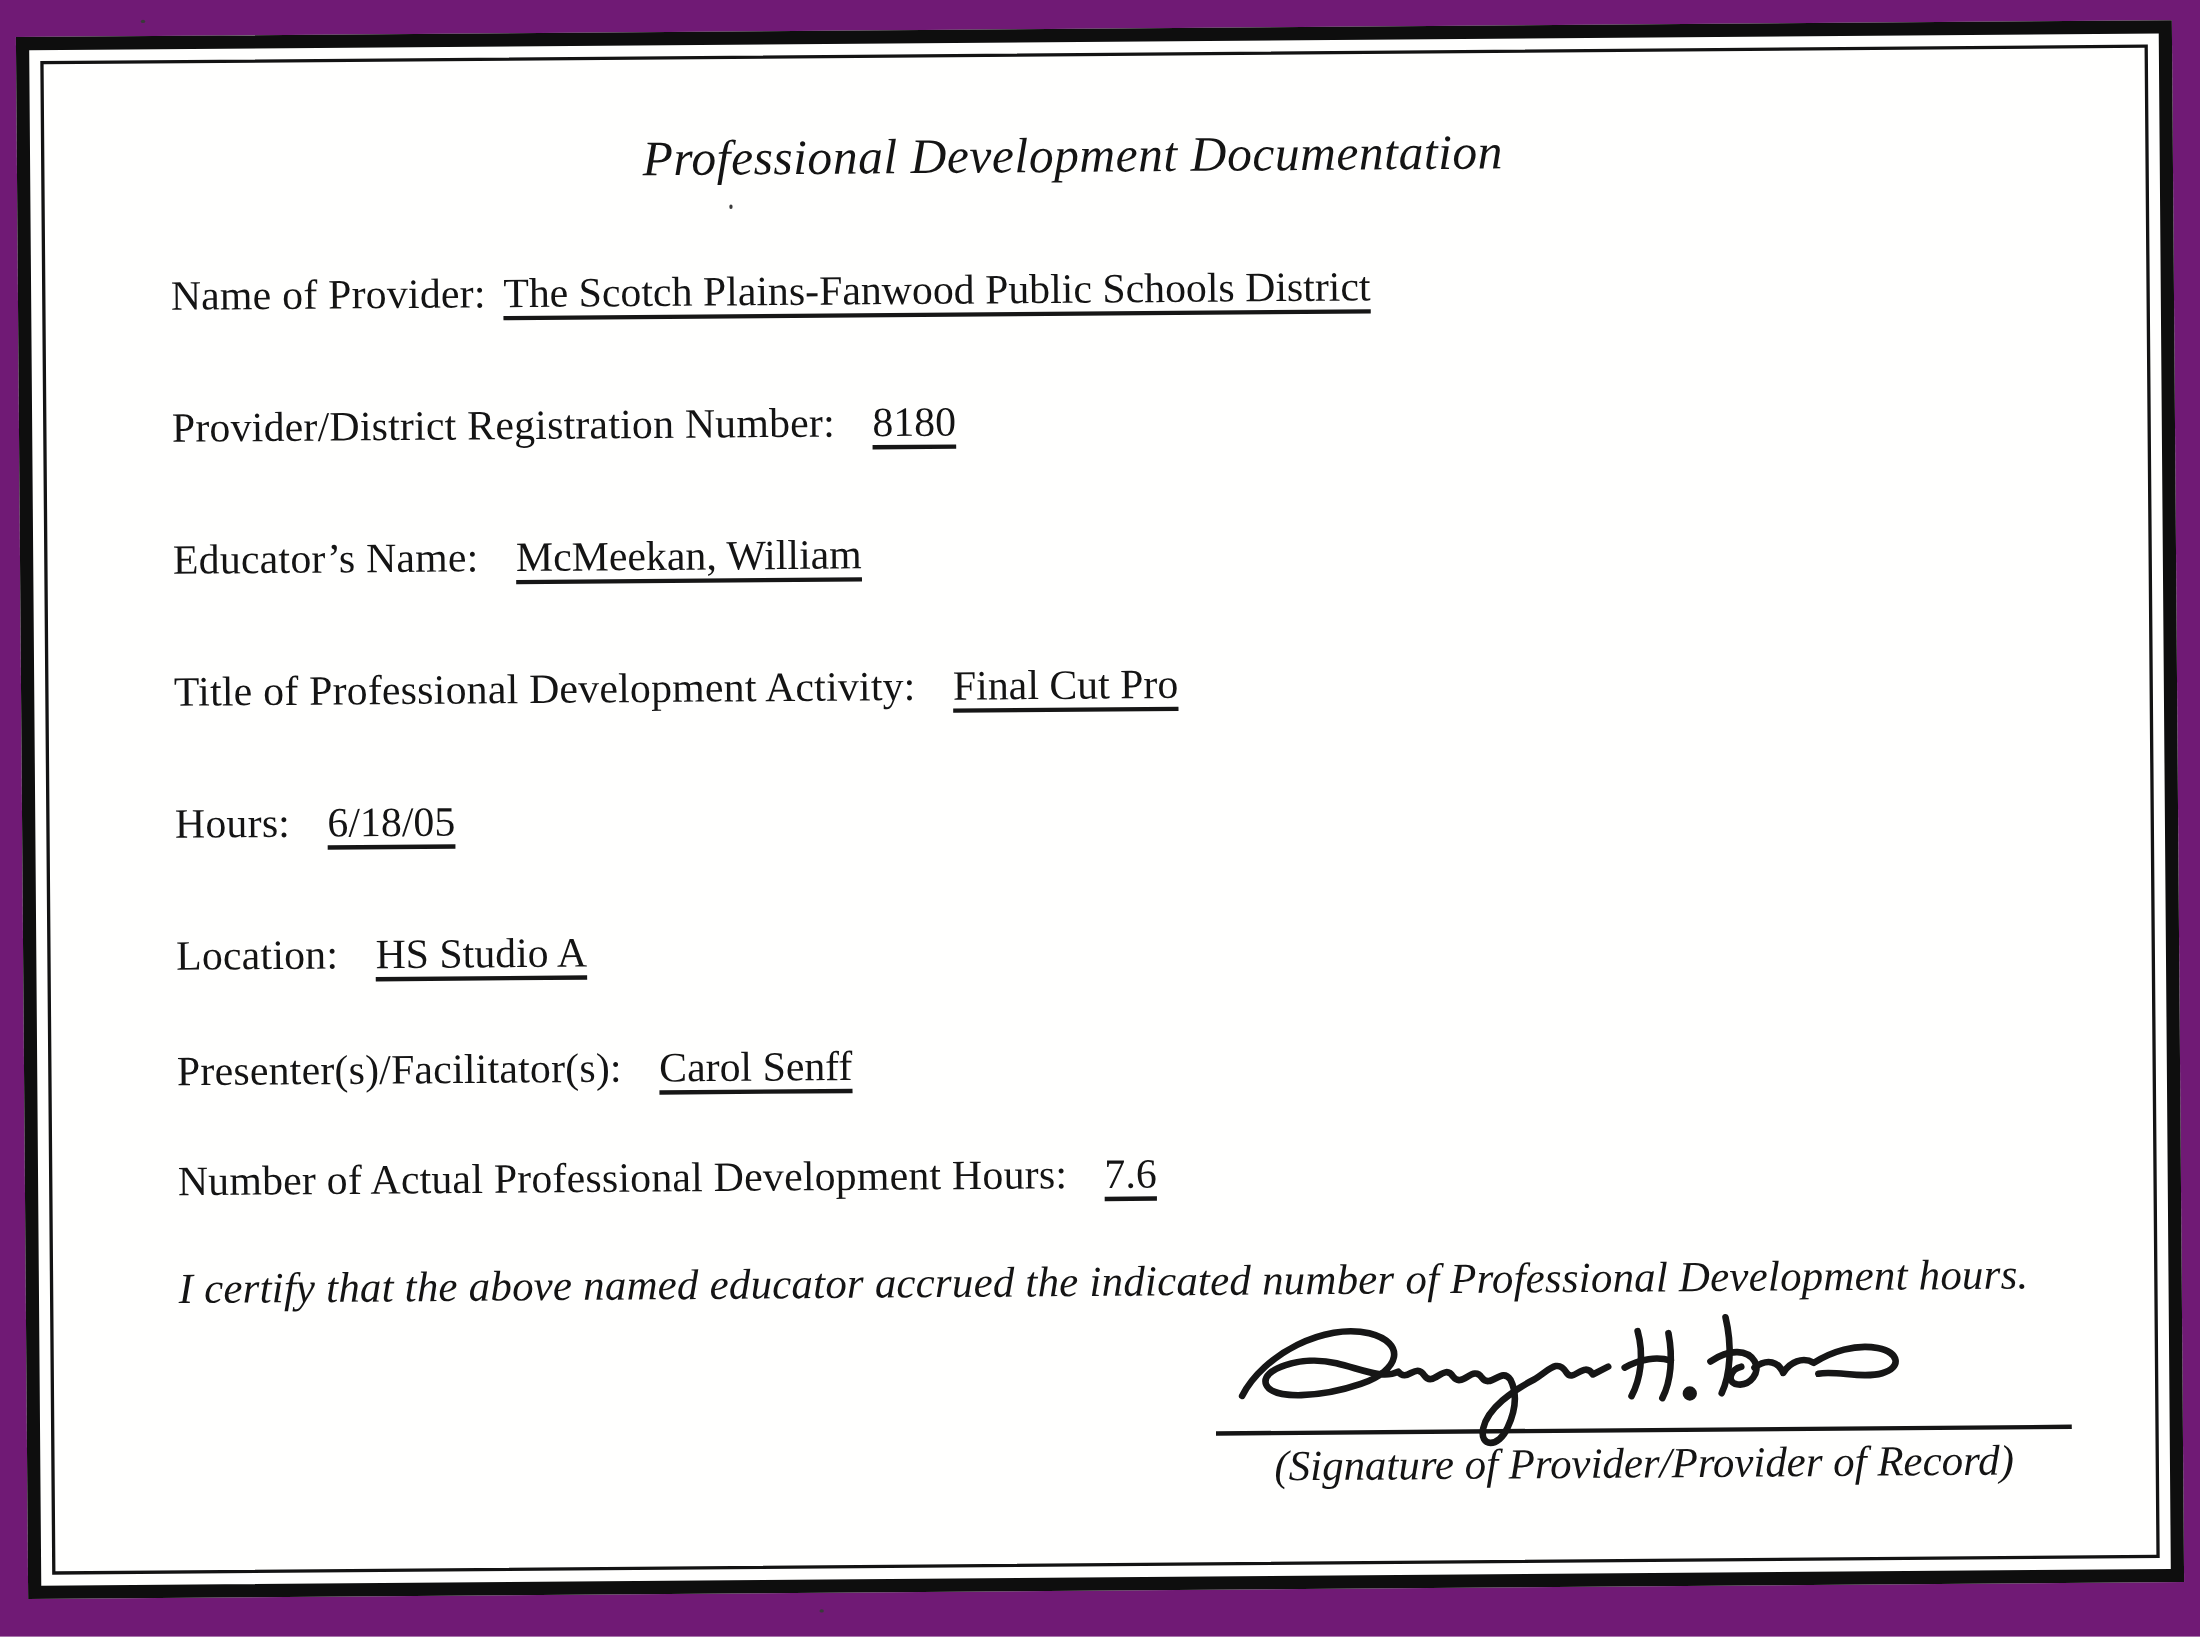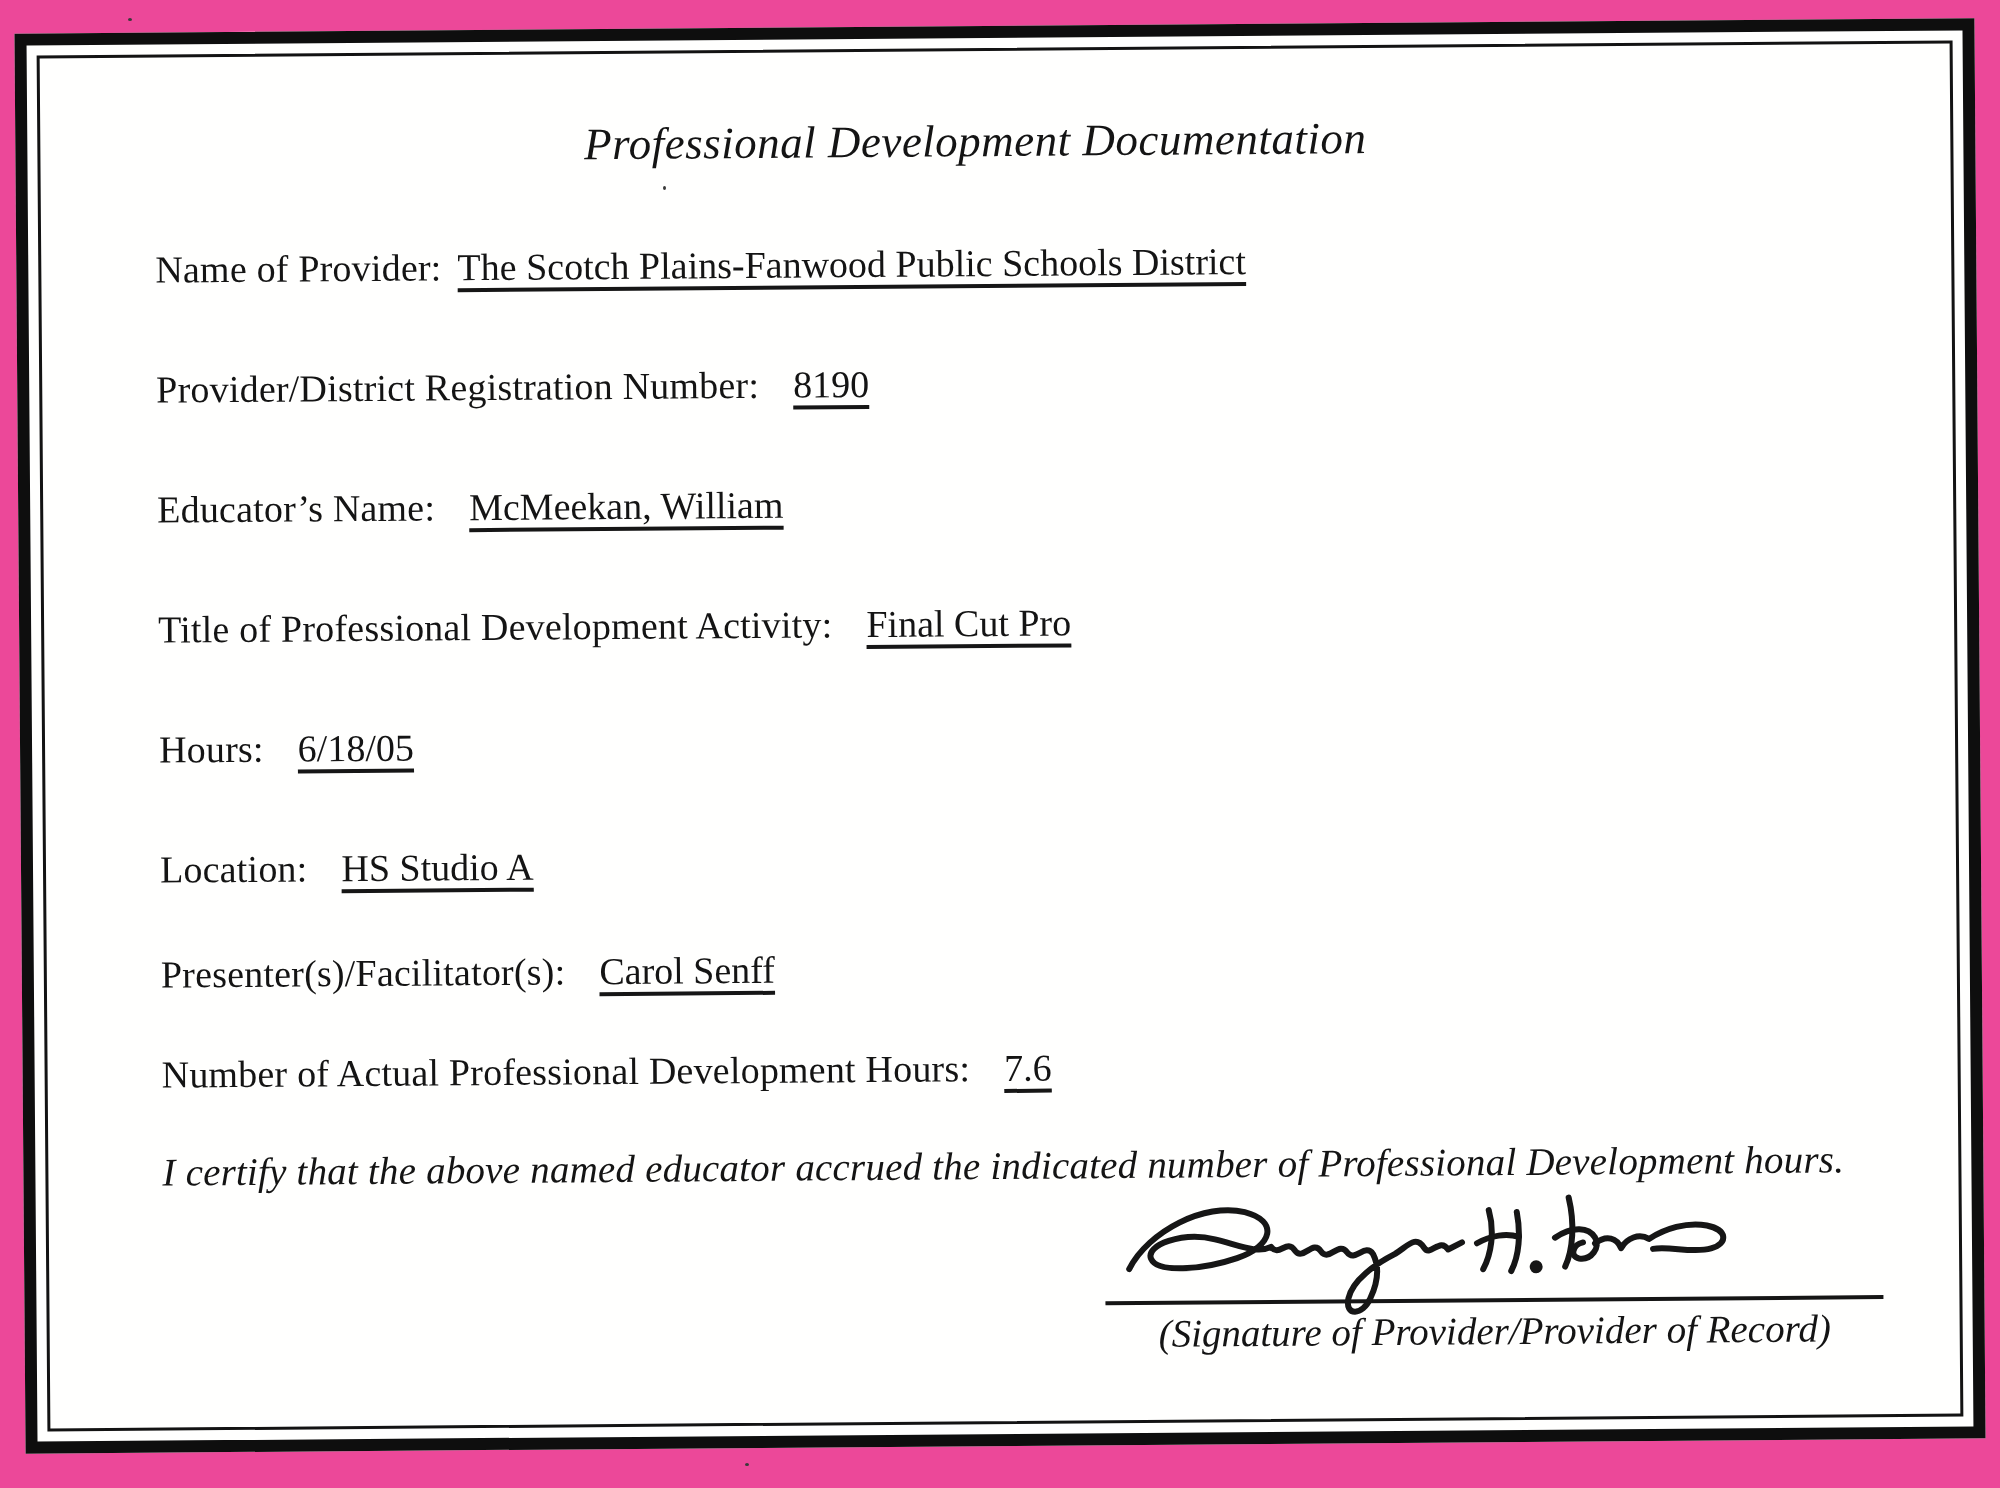--- a/index.html
+++ b/index.html
@@ -9,21 +9,21 @@
     width: 2000px;
     height: 1488px;
     overflow: hidden;
     font-family: "Liberation Serif", "DejaVu Serif", serif;
     color: #141414;
   }
   .scan-page {
     position: relative;
     width: 2000px;
     height: 1488px;
-    background: #ec4899;
+    background: #701a75;
   }
   
   .sheet {
     position: absolute;
     left: 20px;
     top: 26px;
     width: 1936px;
     height: 1396px;
     border: 12px solid #0e0e0e;
     transform: rotate(-0.45deg);
@@ -108,21 +108,21 @@
     <div class="sheet-inner">
       <div class="content">
 
         <div class="doc-title">Professional Development Documentation</div>
 
         <div class="field f-gap-lg tight">
           <span class="label">Name of Provider:</span><span class="value">The Scotch Plains-Fanwood Public Schools District</span>
         </div>
 
         <div class="field f-gap-lg">
-          <span class="label">Provider/District Registration Number:</span><span class="value">8190</span>
+          <span class="label">Provider/District Registration Number:</span><span class="value">8180</span>
         </div>
 
         <div class="field f-gap-lg">
           <span class="label">Educator’s Name:</span><span class="value">McMeekan, William</span>
         </div>
 
         <div class="field f-gap-lg">
           <span class="label">Title of Professional Development Activity:</span><span class="value">Final Cut Pro</span>
         </div>
 

